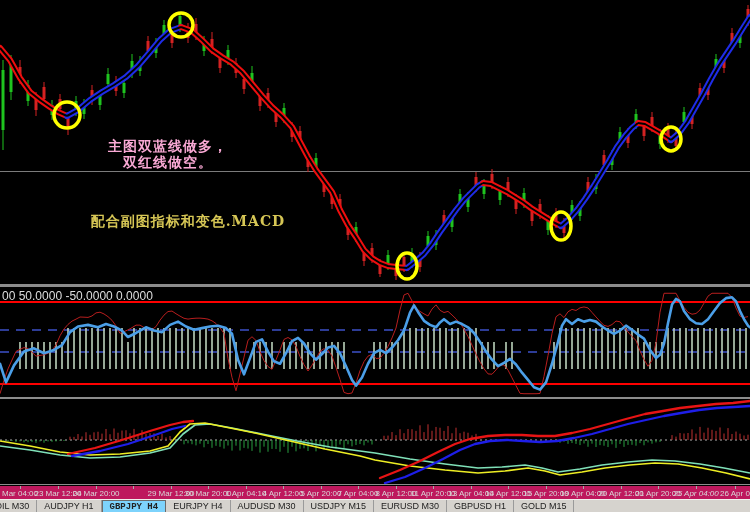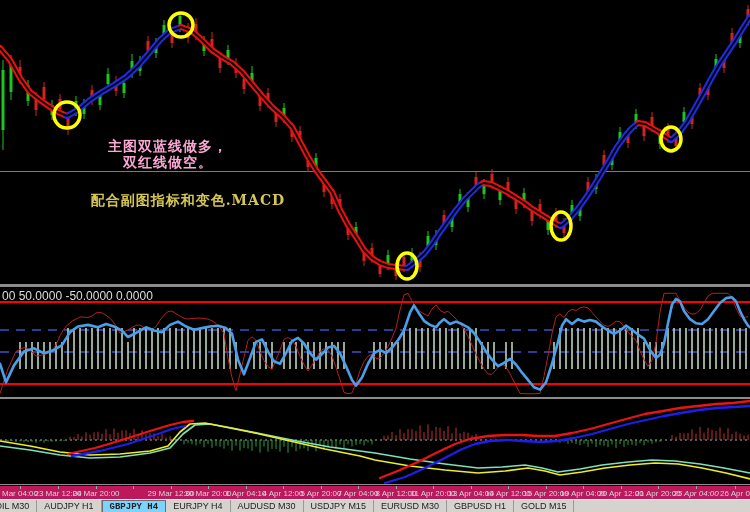--- a/index.html
+++ b/index.html
@@ -235,21 +235,21 @@
       <ellipse cx="181" cy="25" rx="12" ry="12" stroke="#ffff00" stroke-width="3.5" fill="none"></ellipse>
       <ellipse cx="407" cy="266" rx="10" ry="13" stroke="#ffff00" stroke-width="3.5" fill="none"></ellipse>
       <ellipse cx="561" cy="226" rx="10" ry="14" stroke="#ffff00" stroke-width="3.5" fill="none"></ellipse>
       <ellipse cx="671" cy="139" rx="10" ry="12" stroke="#ffff00" stroke-width="3.5" fill="none"></ellipse>
     </svg>
 
   <div class="annot" id="annot1" style="left: 38px; top: 138px; width: 260px; color: #f9a8d4;">
     <div>主图双蓝线做多，</div>
     <div>双红线做空。</div>
   </div>
-  <div class="annot" id="annot2" style="left: 48px; top: 192px; width: 280px; color: rgb(214, 198, 85);">
+  <div class="annot" id="annot2" style="left: 48px; top: 213px; width: 280px; color: rgb(214, 198, 85);">
     <div>配合副图指标和变色.MACD</div>
   </div>
 
   <div class="sep" style="top:284px;height:3px;"></div>
 
   <svg id="osc-svg" width="750" height="110" style="top:287px;">
       <line x1="0" y1="43" x2="750" y2="43" stroke="#3c50c8" stroke-width="1.3" stroke-dasharray="9 7"></line>
       <line x1="0" y1="65" x2="750" y2="65" stroke="#3c50c8" stroke-width="1.3" stroke-dasharray="9 7"></line>
       <line x1="20" y1="55" x2="20" y2="82" stroke="#bcd2bc" stroke-width="1.6"></line>
       <line x1="26" y1="55" x2="26" y2="82" stroke="#bcd2bc" stroke-width="1.6"></line>

